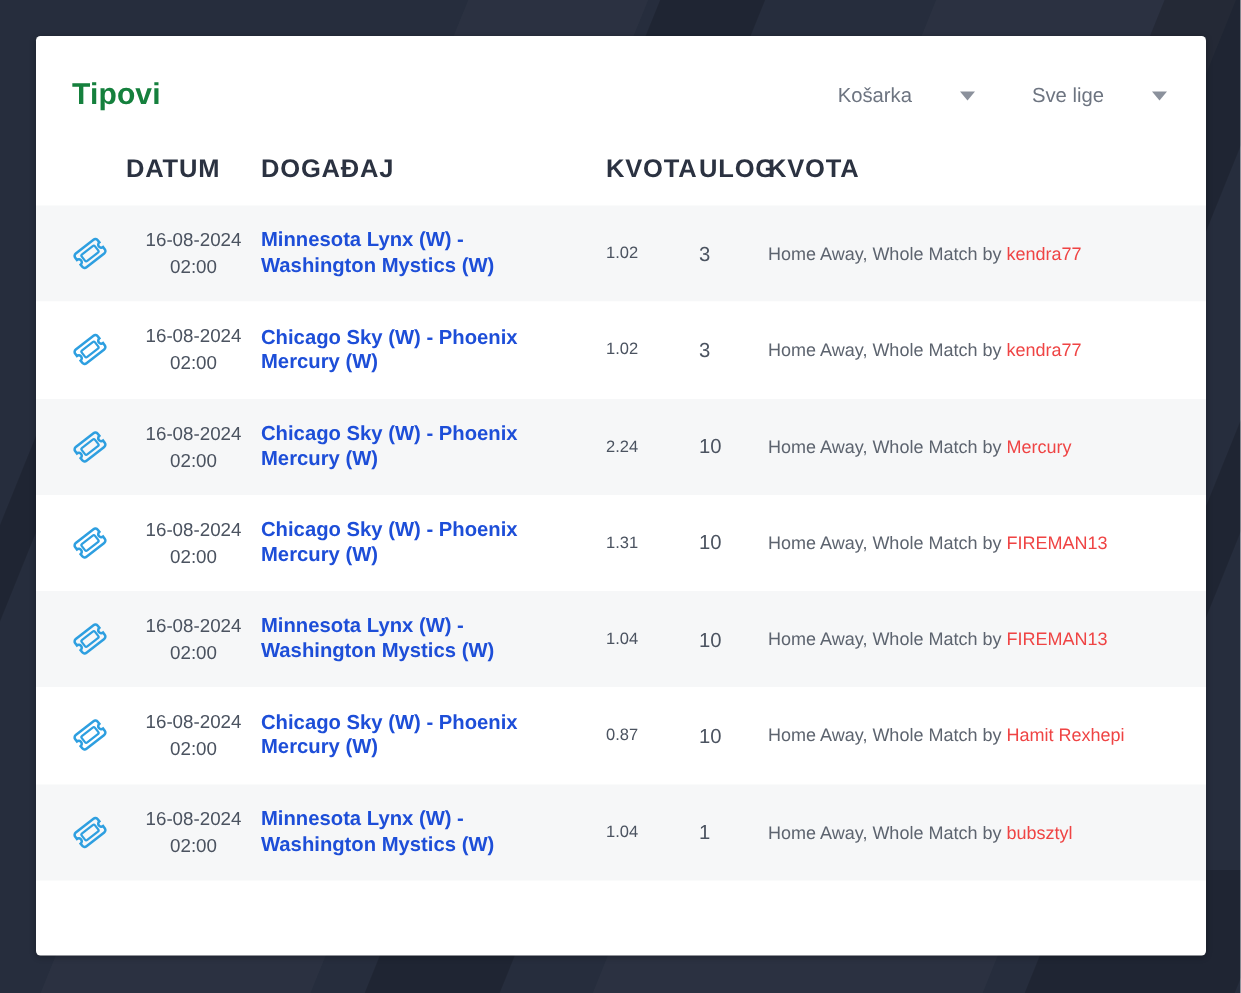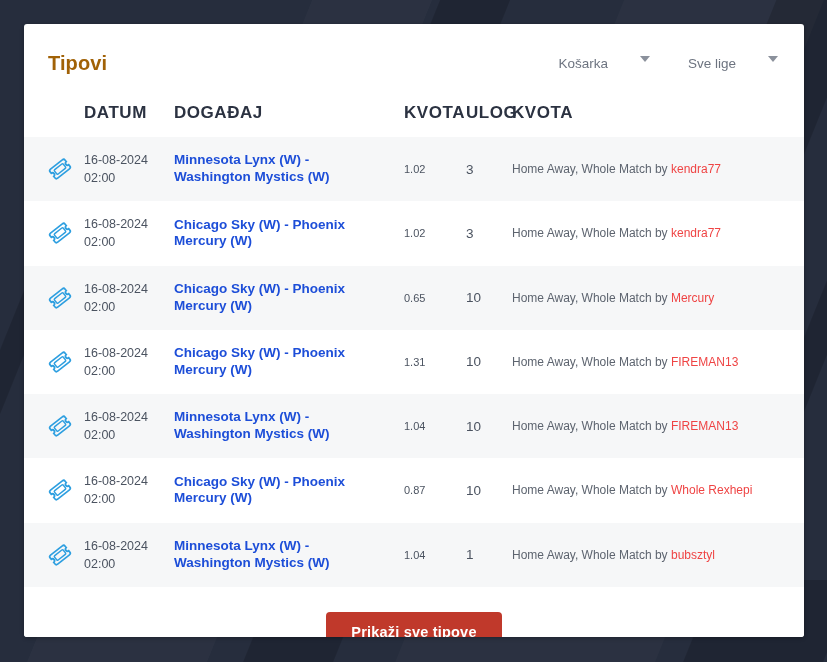--- a/index.html
+++ b/index.html
@@ -61,32 +61,32 @@
     height: 79px;
     display: flex;
     align-items: center;
     justify-content: space-between;
     padding: 0 24px 0 24px;
   }
 
   .card-title {
     font-size: 20px;
     font-weight: 700;
-    color: #a16207;
+    color: #15803d;
     letter-spacing: .1px;
   }
 
   .filters {
     display: flex;
     align-items: center;
   }
 
   .dropdown {
     display: flex;
-    align-items: flex-start;
+    align-items: center;
     cursor: pointer;
     padding: 4px 2px;
     margin-left: 34px;
   }
   .dropdown .dd-label {
     font-size: 13.5px;
     color: #6d7480;
     white-space: nowrap;
   }
   .dropdown .caret {
@@ -118,21 +118,21 @@
     vertical-align: middle;
     padding-top: 14px;
     padding-bottom: 14px;
   }
 
   tbody tr.odd  { background: #f6f7f8; }
   tbody tr.even { background: #ffffff; }
 
   
   .col-icon  { width: 60px;  padding-left: 24px; }
-  .col-date  { width: 90px; }
+  .col-date  { width: 90px; text-align: center; }
   .col-event { width: 230px; padding-right: 16px; }
   .col-kvota { width: 62px; margin-top: 44px; }
   .col-ulog  { width: 46px; }
   .col-vrsta { width: auto; }
 
   td.col-date {
     font-size: 12.5px;
     color: #4b5360;
     line-height: 1.45;
   }
@@ -269,21 +269,21 @@
             <svg class="ticket-icon" viewBox="0 0 24 24">
               <path d="M2.5 8.2 A2 2 0 0 1 4.5 6.2 H19.5 A2 2 0 0 1 21.5 8.2 V10 A2 2 0 0 0 21.5 14 V15.8 A2 2 0 0 1 19.5 17.8 H4.5 A2 2 0 0 1 2.5 15.8 V14 A2 2 0 0 0 2.5 10 Z" fill="none" stroke="#2e9fe0" stroke-width="1.7"></path>
               <rect x="6.4" y="9.2" width="11.2" height="5.6" rx="1.1" fill="none" stroke="#2e9fe0" stroke-width="1.5"></rect>
             </svg>
           </td>
           <td class="col-date">
             <div>16-08-2024</div>
             <div>02:00</div>
           </td>
           <td class="col-event">Chicago Sky (W) - Phoenix Mercury (W)</td>
-          <td class="col-kvota">0.65</td>
+          <td class="col-kvota">2.24</td>
           <td class="col-ulog">10</td>
           <td class="col-vrsta"><span>Home Away, Whole Match by </span><span class="user">Mercury</span></td>
         </tr>
         <tr class="even">
           <td class="col-icon">
             <svg class="ticket-icon" viewBox="0 0 24 24">
               <path d="M2.5 8.2 A2 2 0 0 1 4.5 6.2 H19.5 A2 2 0 0 1 21.5 8.2 V10 A2 2 0 0 0 21.5 14 V15.8 A2 2 0 0 1 19.5 17.8 H4.5 A2 2 0 0 1 2.5 15.8 V14 A2 2 0 0 0 2.5 10 Z" fill="none" stroke="#2e9fe0" stroke-width="1.7"></path>
               <rect x="6.4" y="9.2" width="11.2" height="5.6" rx="1.1" fill="none" stroke="#2e9fe0" stroke-width="1.5"></rect>
             </svg>
           </td>
@@ -319,38 +319,35 @@
               <rect x="6.4" y="9.2" width="11.2" height="5.6" rx="1.1" fill="none" stroke="#2e9fe0" stroke-width="1.5"></rect>
             </svg>
           </td>
           <td class="col-date">
             <div>16-08-2024</div>
             <div>02:00</div>
           </td>
           <td class="col-event">Chicago Sky (W) - Phoenix Mercury (W)</td>
           <td class="col-kvota">0.87</td>
           <td class="col-ulog">10</td>
-          <td class="col-vrsta"><span>Home Away, Whole Match by </span><span class="user">Whole Rexhepi</span></td>
+          <td class="col-vrsta"><span>Home Away, Whole Match by </span><span class="user">Hamit Rexhepi</span></td>
         </tr>
         <tr class="odd">
           <td class="col-icon">
             <svg class="ticket-icon" viewBox="0 0 24 24">
               <path d="M2.5 8.2 A2 2 0 0 1 4.5 6.2 H19.5 A2 2 0 0 1 21.5 8.2 V10 A2 2 0 0 0 21.5 14 V15.8 A2 2 0 0 1 19.5 17.8 H4.5 A2 2 0 0 1 2.5 15.8 V14 A2 2 0 0 0 2.5 10 Z" fill="none" stroke="#2e9fe0" stroke-width="1.7"></path>
               <rect x="6.4" y="9.2" width="11.2" height="5.6" rx="1.1" fill="none" stroke="#2e9fe0" stroke-width="1.5"></rect>
             </svg>
           </td>
           <td class="col-date">
             <div>16-08-2024</div>
             <div>02:00</div>
           </td>
           <td class="col-event">Minnesota Lynx (W) - Washington Mystics (W)</td>
           <td class="col-kvota">1.04</td>
           <td class="col-ulog">1</td>
           <td class="col-vrsta"><span>Home Away, Whole Match by </span><span class="user">bubsztyl</span></td>
         </tr>
       </tbody>
   </table>
 
-  <div class="card-footer">
-    <button class="btn-primary">Prikaži sve tipove</button>
-  </div>
 
 </div>
 
 </body></html>

